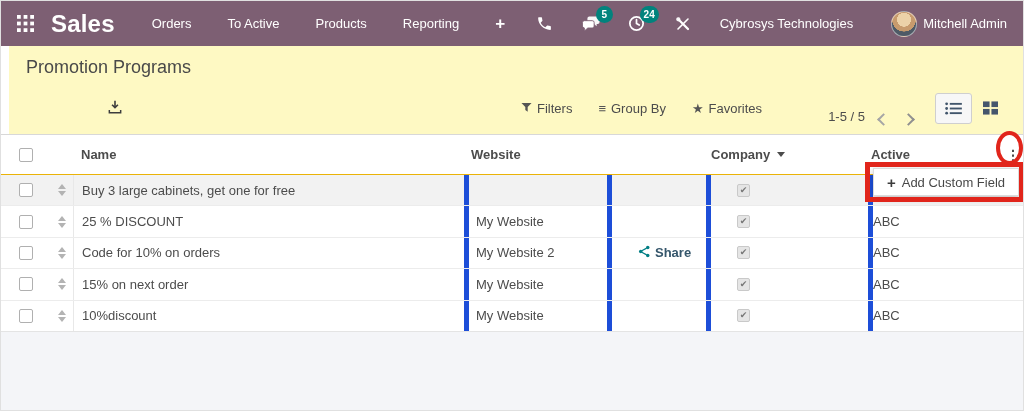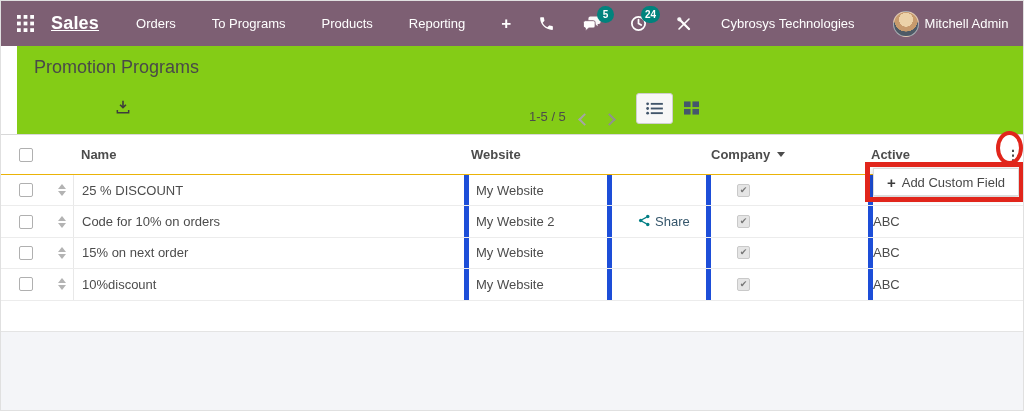--- a/index.html
+++ b/index.html
@@ -4,33 +4,33 @@
 <style>
   * { margin:0; padding:0; box-sizing:border-box; }
   html,body { background:#fff; }
   body { font-family:"Liberation Sans", sans-serif; }
   .screen { position:relative; width:1024px; height:411px; background:#fff; overflow:hidden; border:1px solid #e0e0e0; }
 
   
   .navbar { position:absolute; top:0; left:0; right:0; height:45px; background:#7d5f73; display:flex; align-items:center; justify-content:space-between; color:#fff; }
   .nav-left { display:flex; align-items:center; padding-left:14px; }
   .apps-btn { width:20px; height:20px; margin-right:16px; display:flex; align-items:center; justify-content:center; cursor:pointer; }
-  .brand { font-size:18px; font-weight:bold; margin-right:37px; letter-spacing:.2px;text-decoration:underline; }
+  .brand { font-size:24px; font-weight:bold; margin-right:37px; letter-spacing:.2px; }
   .nav-item { font-size:13px; margin-right:36px; cursor:pointer; white-space:nowrap; }
   .nav-plus { font-size:17px; font-weight:bold; margin-right:0; cursor:pointer; }
   .nav-right { display:flex; align-items:center; padding-right:16px; }
   .nav-icon { position:relative; width:22px; height:22px; display:flex; align-items:center; justify-content:center; margin-left:24px; cursor:pointer; }
   .badge { position:absolute; top:-7px; right:-11px; min-width:17px; height:17px; border-radius:9px; background:#01837d; color:#fff; font-size:10px; display:flex; align-items:center; justify-content:center; padding:0 4px; font-weight:bold; }
   .nav-company { font-size:13px; margin-left:26px; cursor:pointer; white-space:nowrap; }
   .nav-user { display:flex; align-items:center; margin-left:38px; cursor:pointer; }
   .avatar { width:26px; height:26px; border-radius:50%; background:radial-gradient(circle at 50% 32%, #ecd2a8 0 34%, #c79b6d 35% 58%, #4e5a66 59% 100%); border:1px solid rgba(255,255,255,.5); margin-right:6px; }
   .nav-username { font-size:13px; white-space:nowrap; }
 
   
-  .panel { position:absolute; top:45px; left:16px; right:0; height:88px; background:#84cc16; }
+  .panel { position:absolute; top:45px; left:8px; right:0; height:88px; background:#fef9c3; }
   .page-title { position:absolute; left:17px; top:11px; font-size:18px; color:#494949; }
   .search-wrap { position:absolute; left:512px; right:14px; top:8px; height:30px; border-bottom:1px solid #d3d3d3; display:flex; align-items:center; }
   .search-input { flex:1; border:none; outline:none; font-size:13px; color:#555; background:transparent; font-family:"Liberation Sans", sans-serif; }
   .search-input::placeholder { color:#b9b9b9; }
   .search-btn { width:20px; height:20px; display:flex; align-items:center; justify-content:center; cursor:pointer; }
   .btn-create { position:absolute; left:16px; top:46px; height:29px; background:#017e84; color:#fff; border:none; border-radius:3px; font-size:12px; font-weight:bold; letter-spacing:.4px; padding:0 15px; cursor:pointer; font-family:"Liberation Sans", sans-serif; }
   .export-btn { position:absolute; left:96px; top:51px; width:20px; height:20px; cursor:pointer; display:flex; align-items:center; justify-content:center; }
   .controls { position:absolute; left:512px; right:14px; top:45px; height:34px; display:flex; align-items:center; justify-content:space-between; }
   .ctrl-left { display:flex; align-items:center; }
   .ctrl-item { display:flex; align-items:center; font-size:13px; color:#4c4c4c; margin-right:26px; cursor:pointer; white-space:nowrap; }
@@ -65,21 +65,21 @@
 
   .checkbox { width:14px; height:14px; background:#fff; border:1px solid #b0b0b0; border-radius:2px; cursor:pointer; }
   .active-box { width:13px; height:13px; background:#e5e5e5; border:1px solid #c9c9c9; border-radius:2px; display:flex; align-items:center; justify-content:center; }
   .active-box::after { content:"\2714"; font-size:9px; color:#787878; line-height:1; }
   .drag { display:flex; flex-direction:column; align-items:center; cursor:grab; width:100%; }
   .tri-up { width:0; height:0; border-left:4px solid transparent; border-right:4px solid transparent; border-bottom:5px solid #b3b3b3; }
   .tri-down { width:0; height:0; border-left:4px solid transparent; border-right:4px solid transparent; border-top:5px solid #b3b3b3; margin-top:2px; }
   .caret-down { width:0; height:0; border-left:4px solid transparent; border-right:4px solid transparent; border-top:5px solid #4c4c4c; display:inline-block; margin-left:7px; }
   .dots-glyph { font-size:14px; font-weight:bold; color:#4a4a4a; letter-spacing:0; cursor:pointer; line-height:1; }
   .share-btn { display:flex; align-items:center; cursor:pointer; }
-  .share-label { font-size:13px; font-weight:normal; color:#35566b; margin-left:4px; }
+  .share-label { font-size:13px; font-weight:bold; color:#35566b; margin-left:4px; }
 
   
   .below { position:absolute; top:330px; left:0; right:0; bottom:0; background:#f4f5f8; border-top:1px solid #e4e4e4; }
 
   
   .dropdown { position:absolute; left:872px; top:167px; width:146px; height:28px; background:#fff; border:1px solid #dcdcdc; box-shadow:0 2px 7px rgba(0,0,0,.22); display:flex; align-items:center; justify-content:center; z-index:6; cursor:pointer; }
   .dropdown .plus { font-size:15px; font-weight:bold; color:#3c3c3c; margin-right:6px; line-height:1; }
   .dropdown .dd-label { font-size:13px; color:#484848; }
   .ann-ellipse { position:absolute; left:995px; top:130px; width:27px; height:34px; border:4px solid #e1251b; border-radius:50%; z-index:9; pointer-events:none; }
   .ann-rect { position:absolute; left:864px; top:161px; width:159px; height:40px; border:5px solid #e1251b; z-index:8; pointer-events:none; }
@@ -99,21 +99,21 @@
           <rect x="0" y="7" width="4" height="4"></rect>
             <rect x="7" y="7" width="4" height="4"></rect>
             <rect x="14" y="7" width="4" height="4"></rect>
           <rect x="0" y="14" width="4" height="4"></rect>
             <rect x="7" y="14" width="4" height="4"></rect>
             <rect x="14" y="14" width="4" height="4"></rect>
         </svg>
       </span>
       <span class="brand">Sales</span>
       <span class="nav-item">Orders</span>
-      <span class="nav-item">To Programs</span>
+      <span class="nav-item">To Active</span>
       <span class="nav-item">Products</span>
       <span class="nav-item">Reporting</span>
       <span class="nav-item nav-plus">+</span>
     </div>
     <div class="nav-right">
       <span class="nav-icon">
         <svg width="17" height="17" viewBox="0 0 24 24" fill="#fff">
             <path d="M6.62 10.79c1.44 2.83 3.76 5.14 6.59 6.59l2.2-2.2c.27-.27.67-.36 1.02-.24 1.12.37 2.33.57 3.57.57.55 0 1 .45 1 1V20c0 .55-.45 1-1 1-9.39 0-17-7.61-17-17 0-.55.45-1 1-1h3.5c.55 0 1 .45 1 1 0 1.25.2 2.45.57 3.57.11.35.03.74-.25 1.02l-2.2 2.2z"></path>
           </svg>
       </span>
@@ -152,20 +152,38 @@
 
     <span class="export-btn">
       <svg width="16" height="16" viewBox="0 0 24 24" fill="none" stroke="#3d3d3d" stroke-width="2.4">
           <path d="M12 2.5v10"></path>
           <path d="M7.6 8.6L12 13l4.4-4.4"></path>
           <path d="M3.5 16.5v4h17v-4" stroke-width="2.2"></path>
         </svg>
     </span>
 
     <div class="controls">
+      <div class="ctrl-left">
+        <span class="ctrl-item">
+          <span class="glyph">
+            <svg width="11" height="11" viewBox="0 0 12 12" fill="#555">
+                <path d="M0.5 1h11L7.3 5.4v5.3L4.7 8.6V5.4z"></path>
+              </svg>
+          </span>
+          <span>Filters</span>
+        </span>
+        <span class="ctrl-item">
+          <span class="glyph">≡</span>
+          <span>Group By</span>
+        </span>
+        <span class="ctrl-item">
+          <span class="glyph">★</span>
+          <span>Favorites</span>
+        </span>
+      </div>
       <div class="ctrl-right">
         <span class="pager-value">1-5 / 5</span>
         <span class="chev chev-left"></span>
         <span class="chev chev-right"></span>
         <span class="view-switch">
           <span class="view-btn active">
             <svg width="17" height="13" viewBox="0 0 18 14" fill="#41556b">
                 <circle cx="1.6" cy="2" r="1.5"></circle>
                 <rect x="5" y="1" width="13" height="2"></rect>
                 <circle cx="1.6" cy="7" r="1.5"></circle>
@@ -199,20 +217,39 @@
       <div class="th th-comp">
         <span>Company</span>
         <span class="caret-down"></span>
       </div>
       <div class="th th-active">Active</div>
       <div class="th th-dots">
         <span class="dots-glyph">⋮</span>
       </div>
     </div>
 
+    <div class="tr row row-hl">
+      <div class="td td-cb">
+          <span class="checkbox"></span>
+        </div>
+      <div class="td">
+          <span class="drag">
+            <span class="tri-up"></span>
+            <span class="tri-down"></span>
+          </span>
+        </div>
+      <div class="td td-name">Buy 3 large cabinets, get one for free</div>
+      <div class="td td-web"></div>
+      <div class="td td-share"></div>
+      <div class="td td-active">
+          <span class="active-box"></span>
+        </div>
+      <div class="td td-comp"></div>
+      <div class="td"></div>
+    </div>
 
     <div class="tr row">
       <div class="td td-cb">
           <span class="checkbox"></span>
         </div>
       <div class="td">
           <span class="drag">
             <span class="tri-up"></span>
             <span class="tri-down"></span>
           </span>

